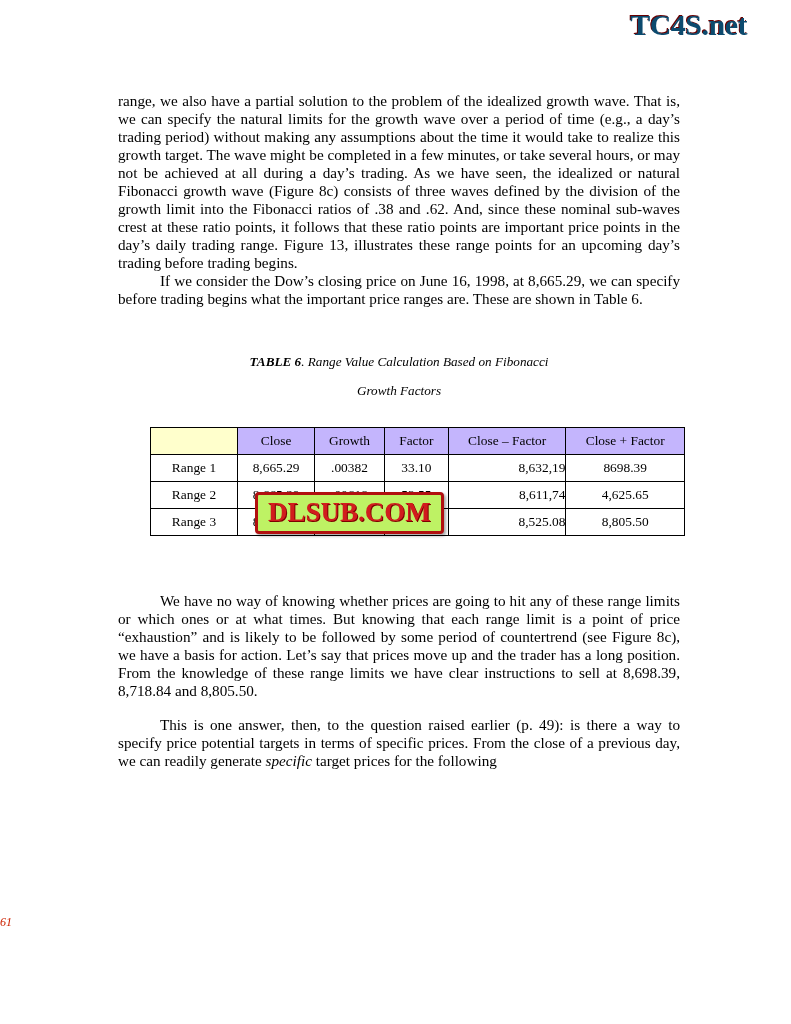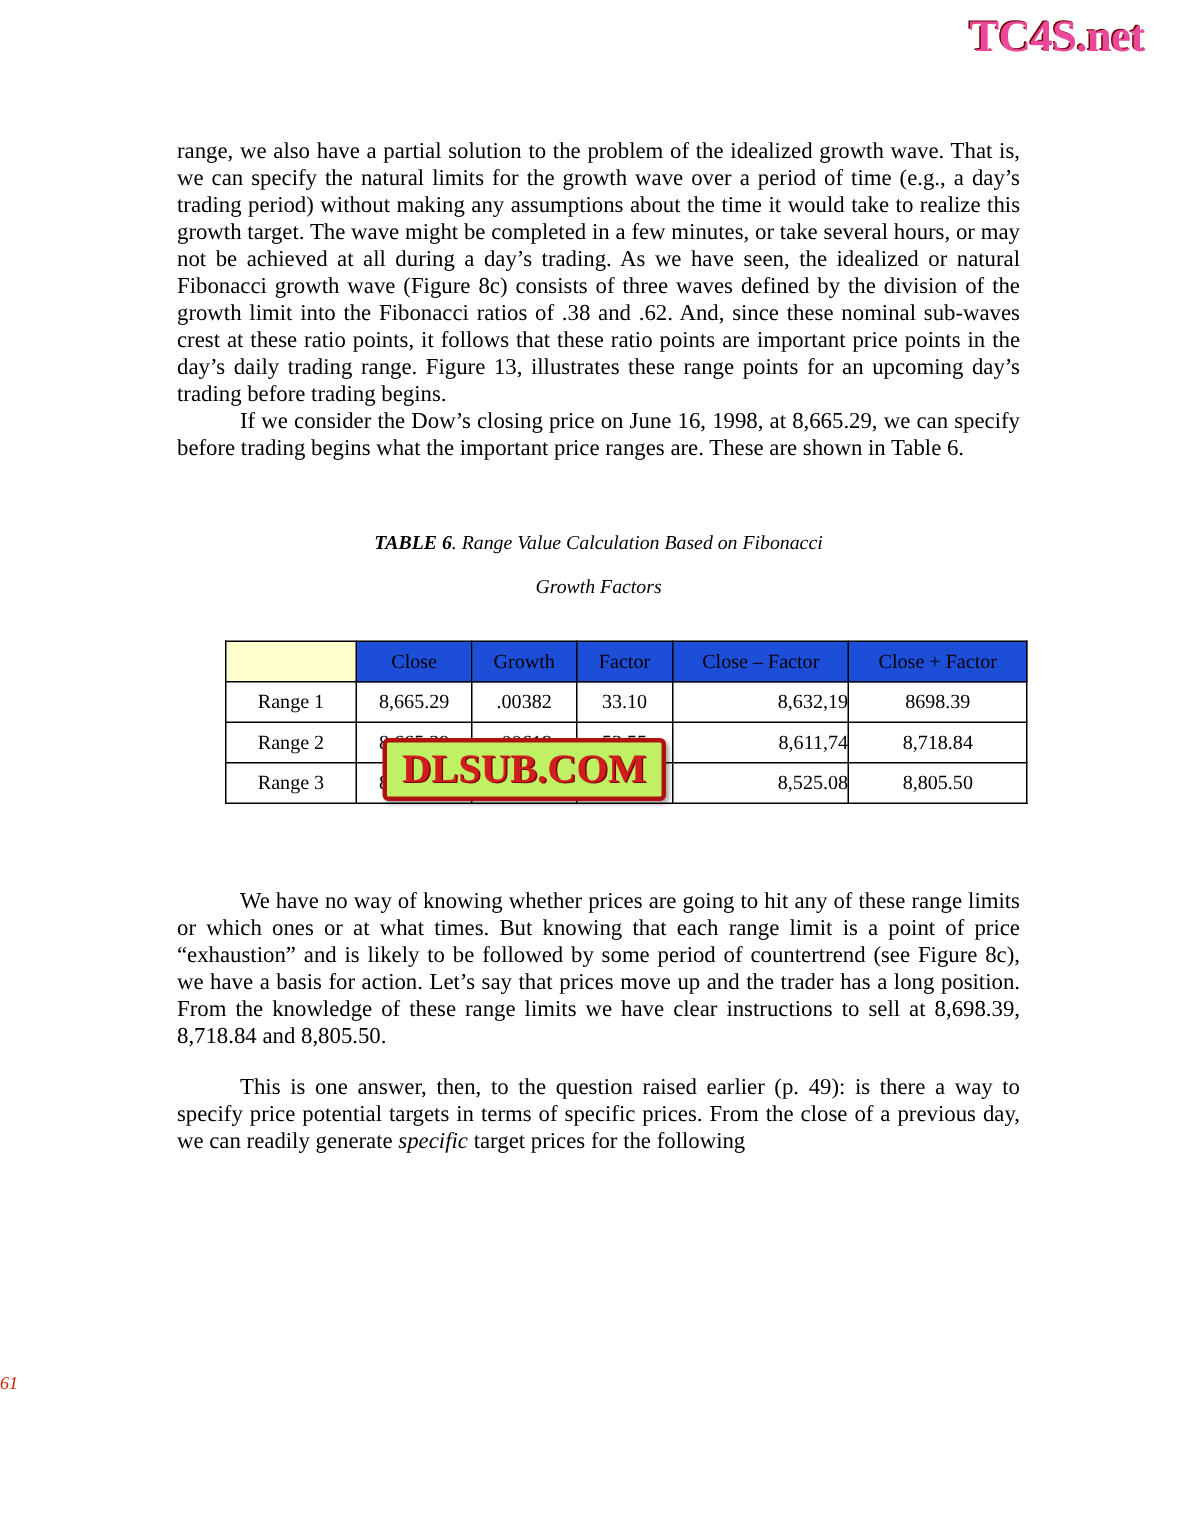--- a/index.html
+++ b/index.html
@@ -18,26 +18,26 @@
   .page {
     position: relative;
     width: 791px;
     height: 1024px;
   }
 
   
   .wm-top {
     position: absolute;
     top: 8px;
-    right: 28px;
+    right: 44px;
     font-family: "Liberation Serif", serif;
     font-weight: bold;
     font-size: 30px;
     letter-spacing: -0.5px;
-    color: #ec4899;
+    color: #0c4a6e;
     text-shadow:
       1px 1px 0 #ffffff,
       -1px -1px 0 #6a0000;
   }
   .wm-bottom {
     position: absolute;
     bottom: 24px;
     right: 40px;
     font-family: "Liberation Serif", serif;
     font-weight: bold;
@@ -112,21 +112,21 @@
     width: 535px;
     font-size: 13.4px;
     font-family: "Liberation Serif", serif;
   }
   table.data th, table.data td {
     border: 1px solid #000000;
     padding: 4px 6px 5px 6px;
     height: 17px;
   }
   table.data thead th {
-    background: #1d4ed8;
+    background: #c4b5fd;
     font-weight: normal;
     text-align: center;
   }
   table.data thead th.corner {
     background: #ffffcc;
   }
   table.data td.rowhead {
     text-align: center;
     width: 74px;
   }
@@ -187,21 +187,21 @@
             <td class="num">33.10</td>
             <td class="numr">8,632,19</td>
             <td class="num">8698.39</td>
           </tr>
           <tr>
             <td class="rowhead">Range 2</td>
             <td class="num">8,665.29</td>
             <td class="num">.00618</td>
             <td class="num">53.55</td>
             <td class="numr">8,611,74</td>
-            <td class="num">8,718.84</td>
+            <td class="num">4,625.65</td>
           </tr>
           <tr>
             <td class="rowhead">Range 3</td>
             <td class="num">8,665.29</td>
             <td class="num">.01618</td>
             <td class="num">140.21</td>
             <td class="numr">8,525.08</td>
             <td class="num">8,805.50</td>
           </tr>
         </tbody>

